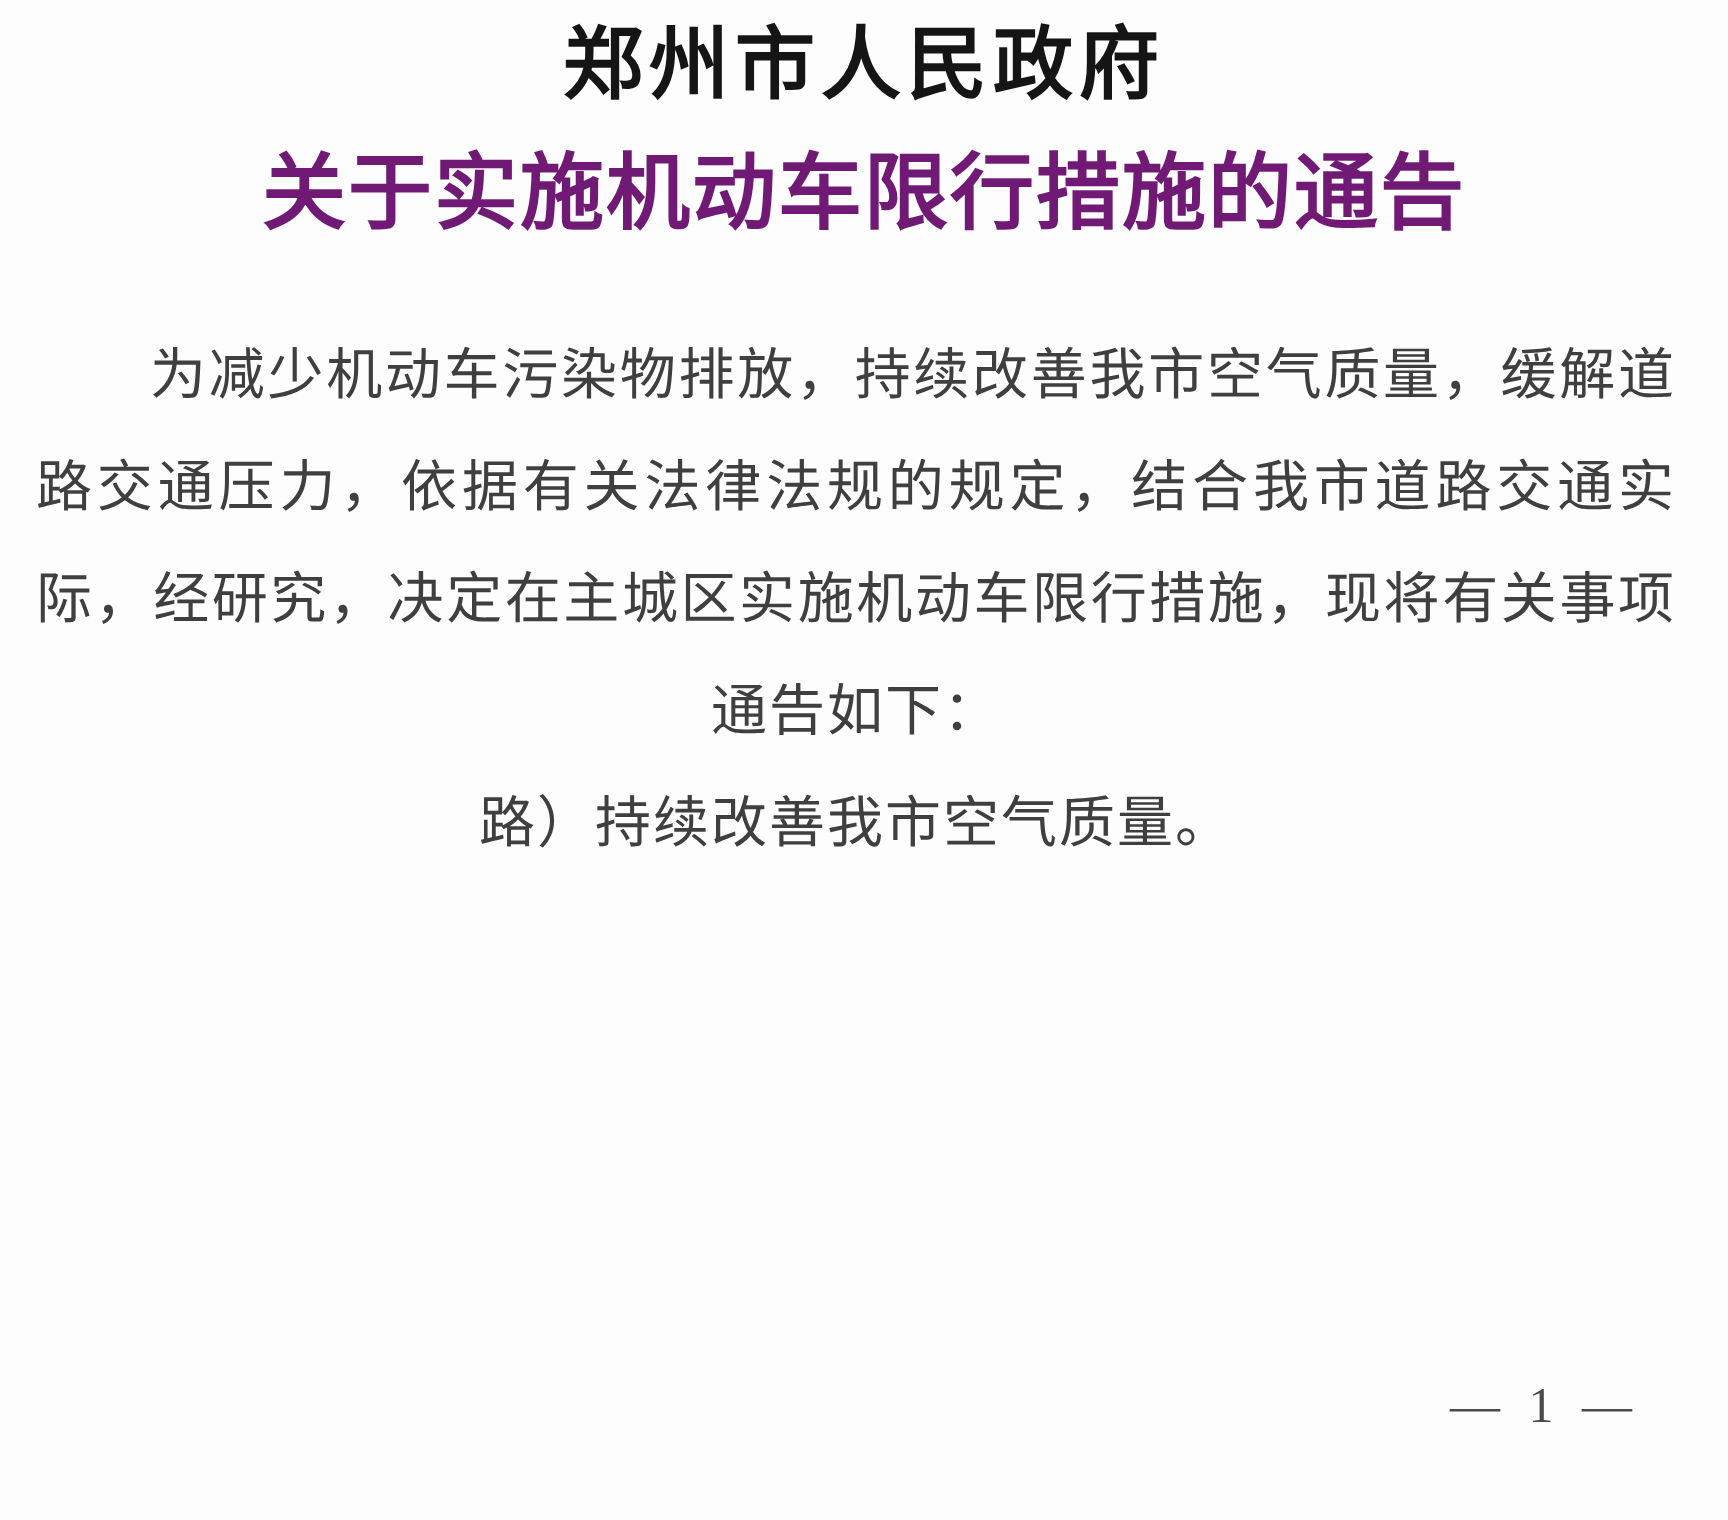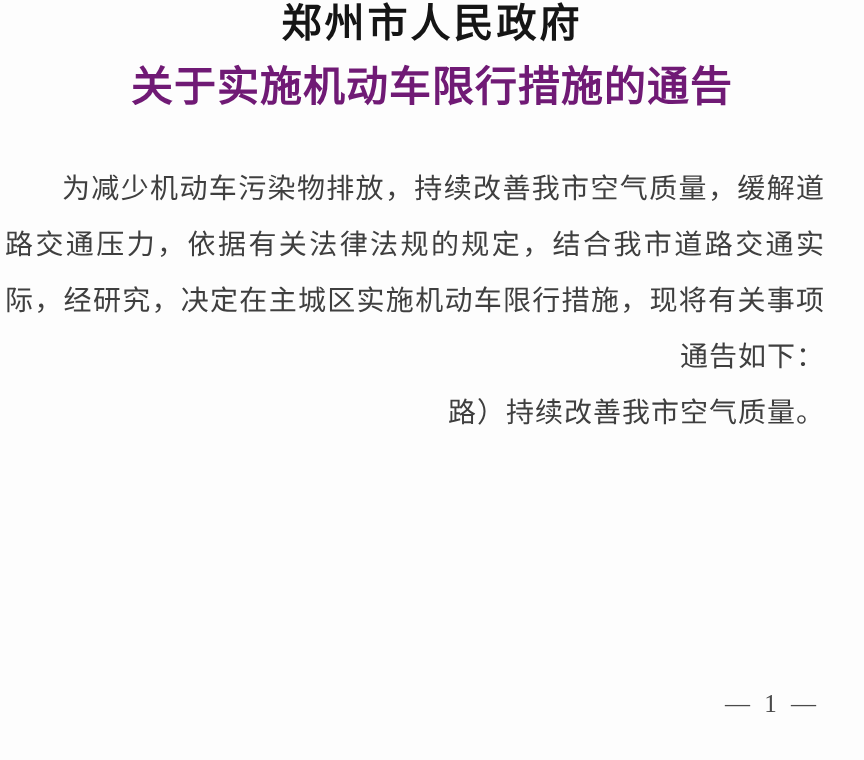--- a/index.html
+++ b/index.html
@@ -11,54 +11,55 @@
     width: 864px;
     height: 760px;
     margin: 0 auto;
     background: #fdfdfd;
     overflow: hidden;
     font-family: "Liberation Serif", "DejaVu Serif", serif;
   }
 
   
   .title-block {
-    padding-top: 0;
+    padding-top: 13px;
     text-align: center;
+    font-family: Liberation Mono, monospace;
   }
   .title-line1 {
     font-size: 40px;
     line-height: 48px;
     font-weight: bold;
     letter-spacing: 3px;
     color: #151515;
   }
   .title-line2 {
     margin-top: 14px;
     font-size: 42px;
     line-height: 50px;
     font-weight: bold;
     letter-spacing: 1px;
     color: #701a75;
   }
 
   
   .body-block {
     position: absolute;
-    left: 5px;
+    left: 18px;
     top: 161px;
     width: 820px;
     font-size: 28px;
     color: #3f3f3f;
     letter-spacing: 1px;
   }
   .body-line {
     height: 56px;
     line-height: 56px;
     white-space: nowrap;
-    text-align: right;
+    text-align: center;
   }
   .body-line.stretch {
     white-space: normal;
     text-align: justify;
     text-align-last: justify;
     text-justify: inter-character;
   }
   .body-line.indent {
     text-indent: 57px;
   }

